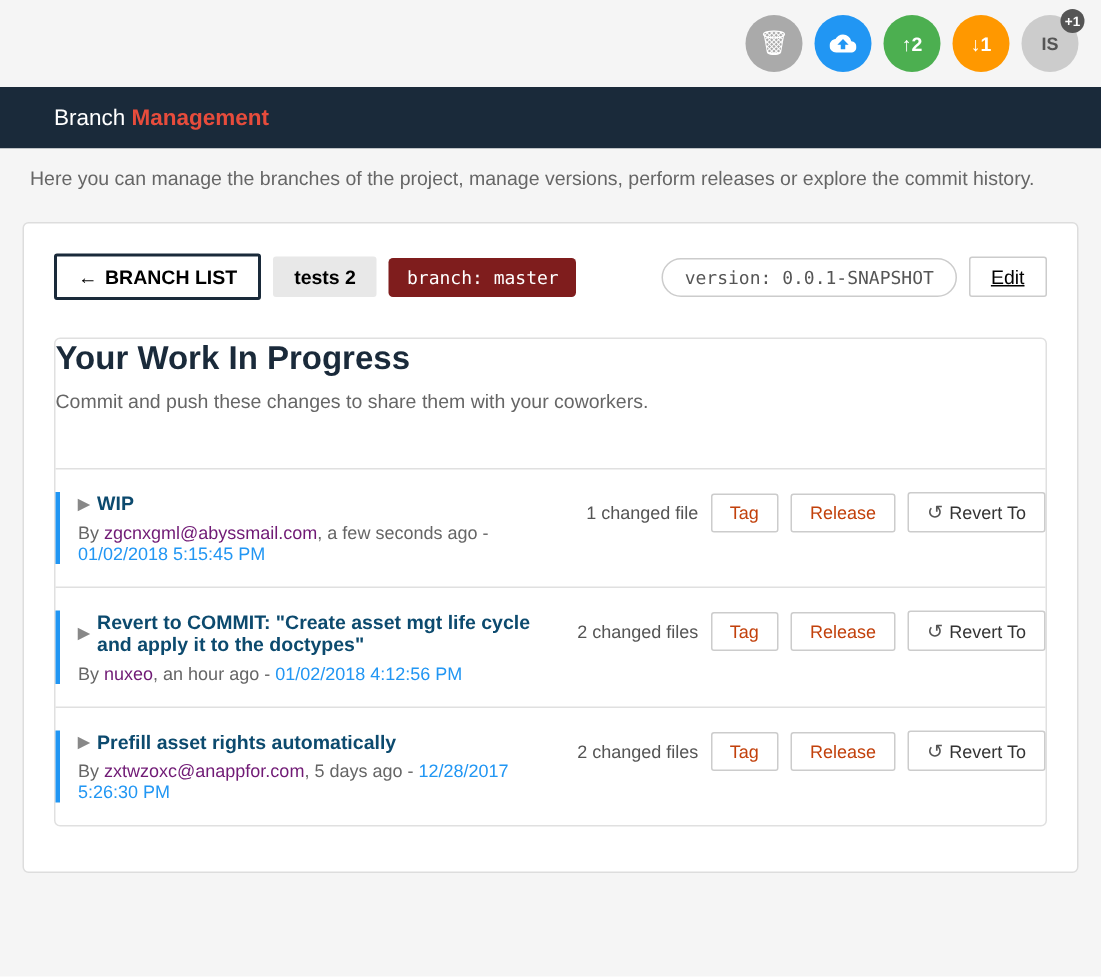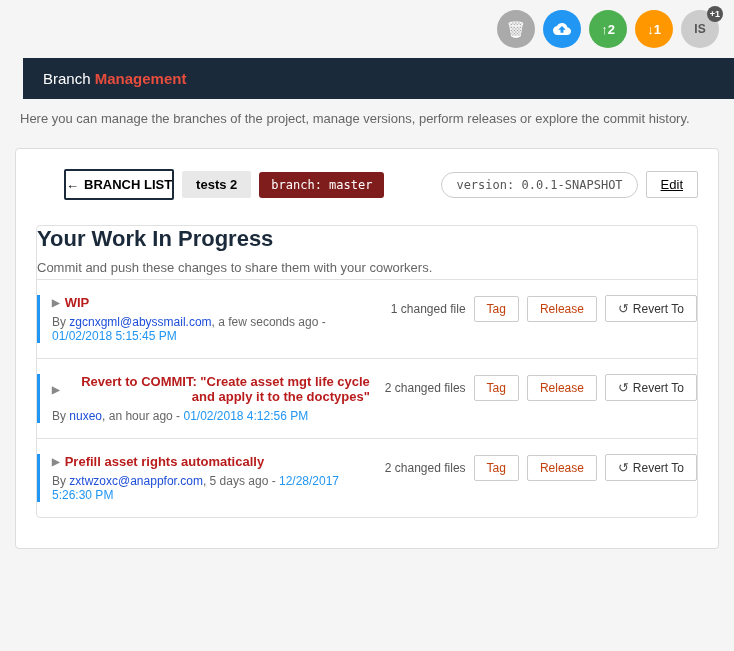--- a/index.html
+++ b/index.html
@@ -28,24 +28,23 @@
       position: absolute; top: -4px; right: -4px;
       background: #555; color: white; font-size: 9px;
       border-radius: 50%; width: 16px; height: 16px;
       display: flex; align-items: center; justify-content: center;
     }
 
     
     .header-bar {
       background: #1a2a3a;
       color: white;
-      padding: 12px 20px;
+      padding: 12px 36px;
       font-size: 15px;
       font-weight: normal;
-      margin-left: 23px;
     }
     .header-bar span { color: #e74c3c; font-weight: bold; }
 
     
     .description {
       padding: 12px 20px;
       color: #666;
       font-size: 13px;
       background: #f5f5f5;
     }
@@ -63,26 +62,26 @@
     .nav-row {
       display: flex;
       align-items: center;
       gap: 8px;
       margin-bottom: 25px;
       flex-wrap: wrap;
     }
     .branch-list-btn {
       background: white;
       border: 2px solid #1a2a3a;
-      padding: 6px 0;
+      padding: 6px 14px;
       font-size: 13px;
       cursor: pointer;
       border-radius: 2px;
       font-weight: bold;
-      display: flex; align-items: flex-start; gap: 5px; margin-left: 28px;
+      display: flex; align-items: flex-start; gap: 5px;
     }
     .branch-list-btn::before { content: '←'; }
     .branch-name-tag {
       background: #e8e8e8;
       padding: 6px 14px;
       font-size: 13px;
       border-radius: 2px;
       font-weight: bold;
     }
     .branch-code {
@@ -124,51 +123,50 @@
     }
     .wip-title {
       font-size: 22px;
       font-weight: bold;
       color: #1a2a3a;
       margin-bottom: 8px;
     }
     .wip-subtitle {
       color: #666;
       font-size: 13px;
-      margin-bottom: 4px;
+      margin-bottom: 37px;
     }
 
     
     .commit-row {
       display: flex;
       align-items: flex-start;
       padding: 15px 0;
       border-top: 1px solid #e0e0e0;
       gap: 15px;
     }
     .commit-left {
       border-left: 3px solid #2196f3;
       padding-left: 12px;
       flex: 1;
     }
     .commit-title {
       font-weight: bold;
       font-size: 13px;
-      color: #b91c1c;
+      color: #0c4a6e;
       cursor: pointer;
       display: flex; align-items: center; gap: 5px;
       margin-bottom: 5px;
-      text-align: right;
     }
     .commit-title::before { content: '▶'; font-size: 10px; color: #888; }
     .commit-meta {
       font-size: 12px;
       color: #666;
     }
-    .commit-meta a { color: #1d4ed8; text-decoration: none; }
+    .commit-meta a { color: #701a75; text-decoration: none; }
     .commit-meta .date-link { color: #2196f3; }
 
     .commit-right {
       display: flex;
       align-items: center;
       gap: 8px;
       flex-shrink: 0;
     }
     .changed-files {
       font-size: 12px;

